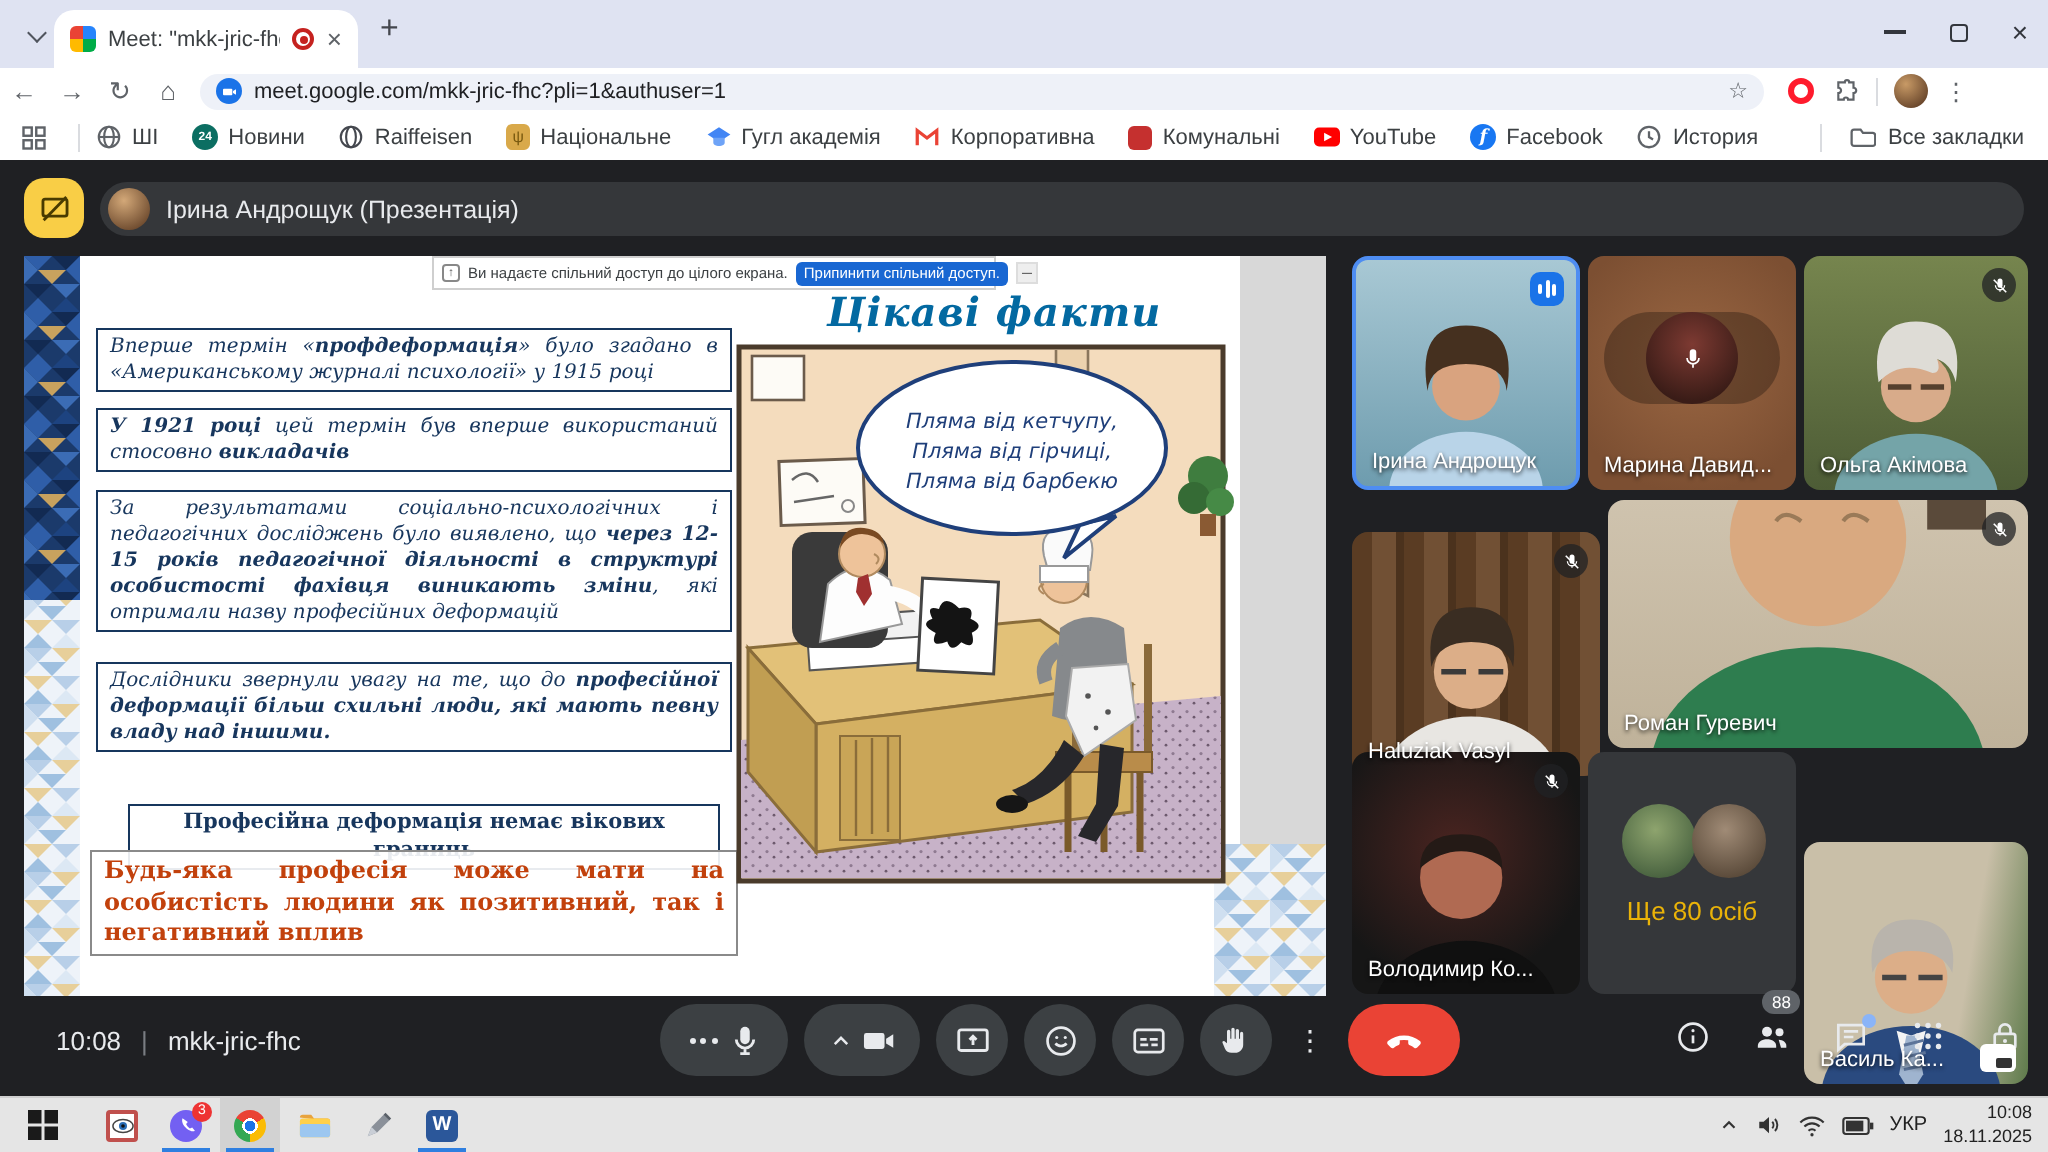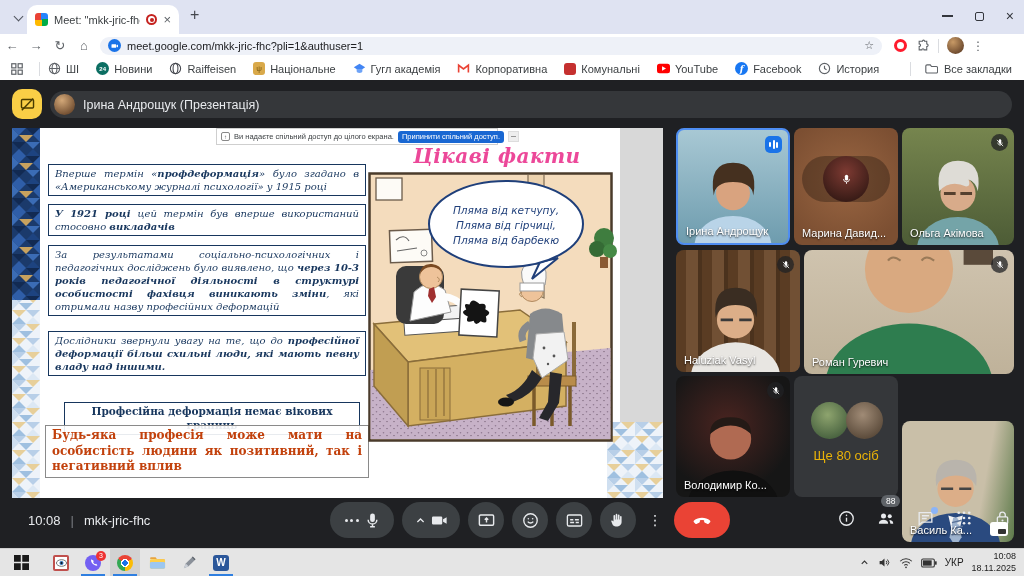--- a/index.html
+++ b/index.html
@@ -70,21 +70,21 @@
   .s-gray { position:absolute; right:0; top:0; width:43px; height:100%; background:#d8d8d8; }
   .mosaicC { position:absolute; right:0; bottom:0; }
   .share { position:absolute; left:204px; top:0; width:282px; height:17px; background:#fff;
            border:1px solid #cfcfcf; display:flex; align-items:center; gap:4px; padding:0 4px;
            font-size:7.5px; color:#3c4043; z-index:5; white-space:nowrap; }
   .sh-ic { width:9px; height:9px; border:1px solid #888; border-radius:2px; font-size:6px; color:#555;
            display:flex; align-items:center; justify-content:center; flex:0 0 9px;}
   .sh-btn { background:#1967d2; color:#fff; border-radius:3px; padding:1px 4px 2px; font-size:7.5px; }
   .sh-min { color:#666; font-size:9px; padding:0 2px; background:#eee; border:1px solid #ddd; line-height:1;}
   .s-title { position:absolute; left:362px; top:16px; width:246px; text-align:center;
-             font:italic bold 20px "DejaVu Serif", serif; color:#ec4899; letter-spacing:.5px; }
+             font:italic bold 20px "DejaVu Serif", serif; color:#0369a1; letter-spacing:.5px; }
   .sbox { position:absolute; border:1px solid #17365d; color:#17365d;
           font:italic 10px/1.3 "DejaVu Serif", serif; padding:2px 6px; text-align:justify;
           background:rgba(255,255,255,.9); }
   .sbox .bd { font-weight:bold; }
   .b1 { left:36px; top:36px;  width:318px; }
   .b2 { left:36px; top:76px;  width:318px; }
   .b3 { left:36px; top:117px; width:318px; }
   .b4 { left:36px; top:203px; width:318px; }
   .b5 { left:52px; top:274px; width:296px; text-align:center; font-style:normal; font-weight:bold; font-size:10.5px; }
   .b6 { left:33px; top:297px; width:324px; color:#c2410c; border-color:#8a8a8a;
@@ -94,21 +94,21 @@
   
   .tile { position:absolute; border-radius:8px; overflow:hidden; }
   .tile svg.person { position:absolute; inset:0; width:100%; height:100%; }
   .tname { position:absolute; left:8px; bottom:6px; color:#fff; font-size:11px;
            text-shadow:0 1px 2px rgba(0,0,0,.85); z-index:3; white-space:nowrap; }
   .t1 { left:676px; top:48px;  width:114px; height:117px; background:linear-gradient(#a8c8d4,#6e9cae);
         border:2px solid #4e8df2; }
   .t2 { left:794px; top:48px;  width:104px; height:117px;
         background:radial-gradient(circle at 50% 45%, #9a6642, #7c4f32 80%); }
   .t3 { left:902px; top:48px;  width:112px; height:117px; background:linear-gradient(#76854e,#4d5c36); }
-  .t4 { left:676px; top:170px; width:124px; height:122px;
+  .t4 { left:676px; top:186px; width:124px; height:122px;
         background:repeating-linear-gradient(90deg,#6e4a2b 0 10px,#8a6240 10px 22px,#5c3e24 22px 26px); }
   .t5 { left:804px; top:170px; width:210px; height:124px; background:linear-gradient(#cfc3ae,#bfb29a); }
   .t6 { left:676px; top:296px; width:114px; height:121px;
         background:radial-gradient(circle at 45% 40%, #4a2420, #161616 70%); }
   .t7 { left:794px; top:296px; width:104px; height:121px; background:#35373a; }
   .t8 { left:902px; top:296px; width:112px; height:121px; background:linear-gradient(100deg,#c9bfa8 70%,#5d7a4a);margin-top:45px; }
   .spk { position:absolute; top:6px; right:6px; width:17px; height:17px; border-radius:5px;
          background:#1a73e8; display:flex; align-items:center; justify-content:center; gap:1.5px; z-index:3;}
   .spk i { width:2px; background:#fff; border-radius:1px; display:block; }
   .mut { position:absolute; top:6px; right:6px; width:17px; height:17px; border-radius:50%;
@@ -357,21 +357,21 @@
         <span class="sh-ic">↑</span>
         <span>Ви надаєте спільний доступ до цілого екрана.</span>
         <span class="sh-btn">Припинити спільний доступ.</span>
         <span class="sh-min">–</span>
       </div>
 
       <div class="s-title">Цікаві факти</div>
 
       <div class="sbox b1"><span>Вперше термін «</span><span class="bd">профдеформація</span><span>» було згадано в «Американському журналі психології» у 1915 році</span></div>
       <div class="sbox b2"><span class="bd">У 1921 році </span><span>цей термін був вперше використаний стосовно </span><span class="bd">викладачів</span></div>
-      <div class="sbox b3"><span>За результатами соціально-психологічних і педагогічних досліджень було виявлено, що </span><span class="bd">через 10-3 років педагогічної діяльності в структурі особистості фахівця виникають зміни</span><span>, які отримали назву професійних деформацій</span></div>
+      <div class="sbox b3"><span>За результатами соціально-психологічних і педагогічних досліджень було виявлено, що </span><span class="bd">через 12-15 років педагогічної діяльності в структурі особистості фахівця виникають зміни</span><span>, які отримали назву професійних деформацій</span></div>
       <div class="sbox b4"><span>Дослідники звернули увагу на те, що до </span><span class="bd">професійної деформації більш схильні люди, які мають певну владу над іншими.</span></div>
       <div class="sbox b5"><span>Професійна деформація немає вікових границь</span></div>
       <div class="sbox b6"><span>Будь-яка професія може мати на особистість людини як позитивний, так і негативний вплив</span></div>
 
       <svg class="cartoon" width="252" height="290" viewBox="0 0 252 290">
         <defs>
           <pattern id="dots" width="7" height="7" patternUnits="userSpaceOnUse">
             <circle cx="1.5" cy="1.8" r=".8" fill="#8f7a91"></circle>
               <circle cx="5" cy="4.6" r=".7" fill="#6d5a6e"></circle>
           </pattern>

